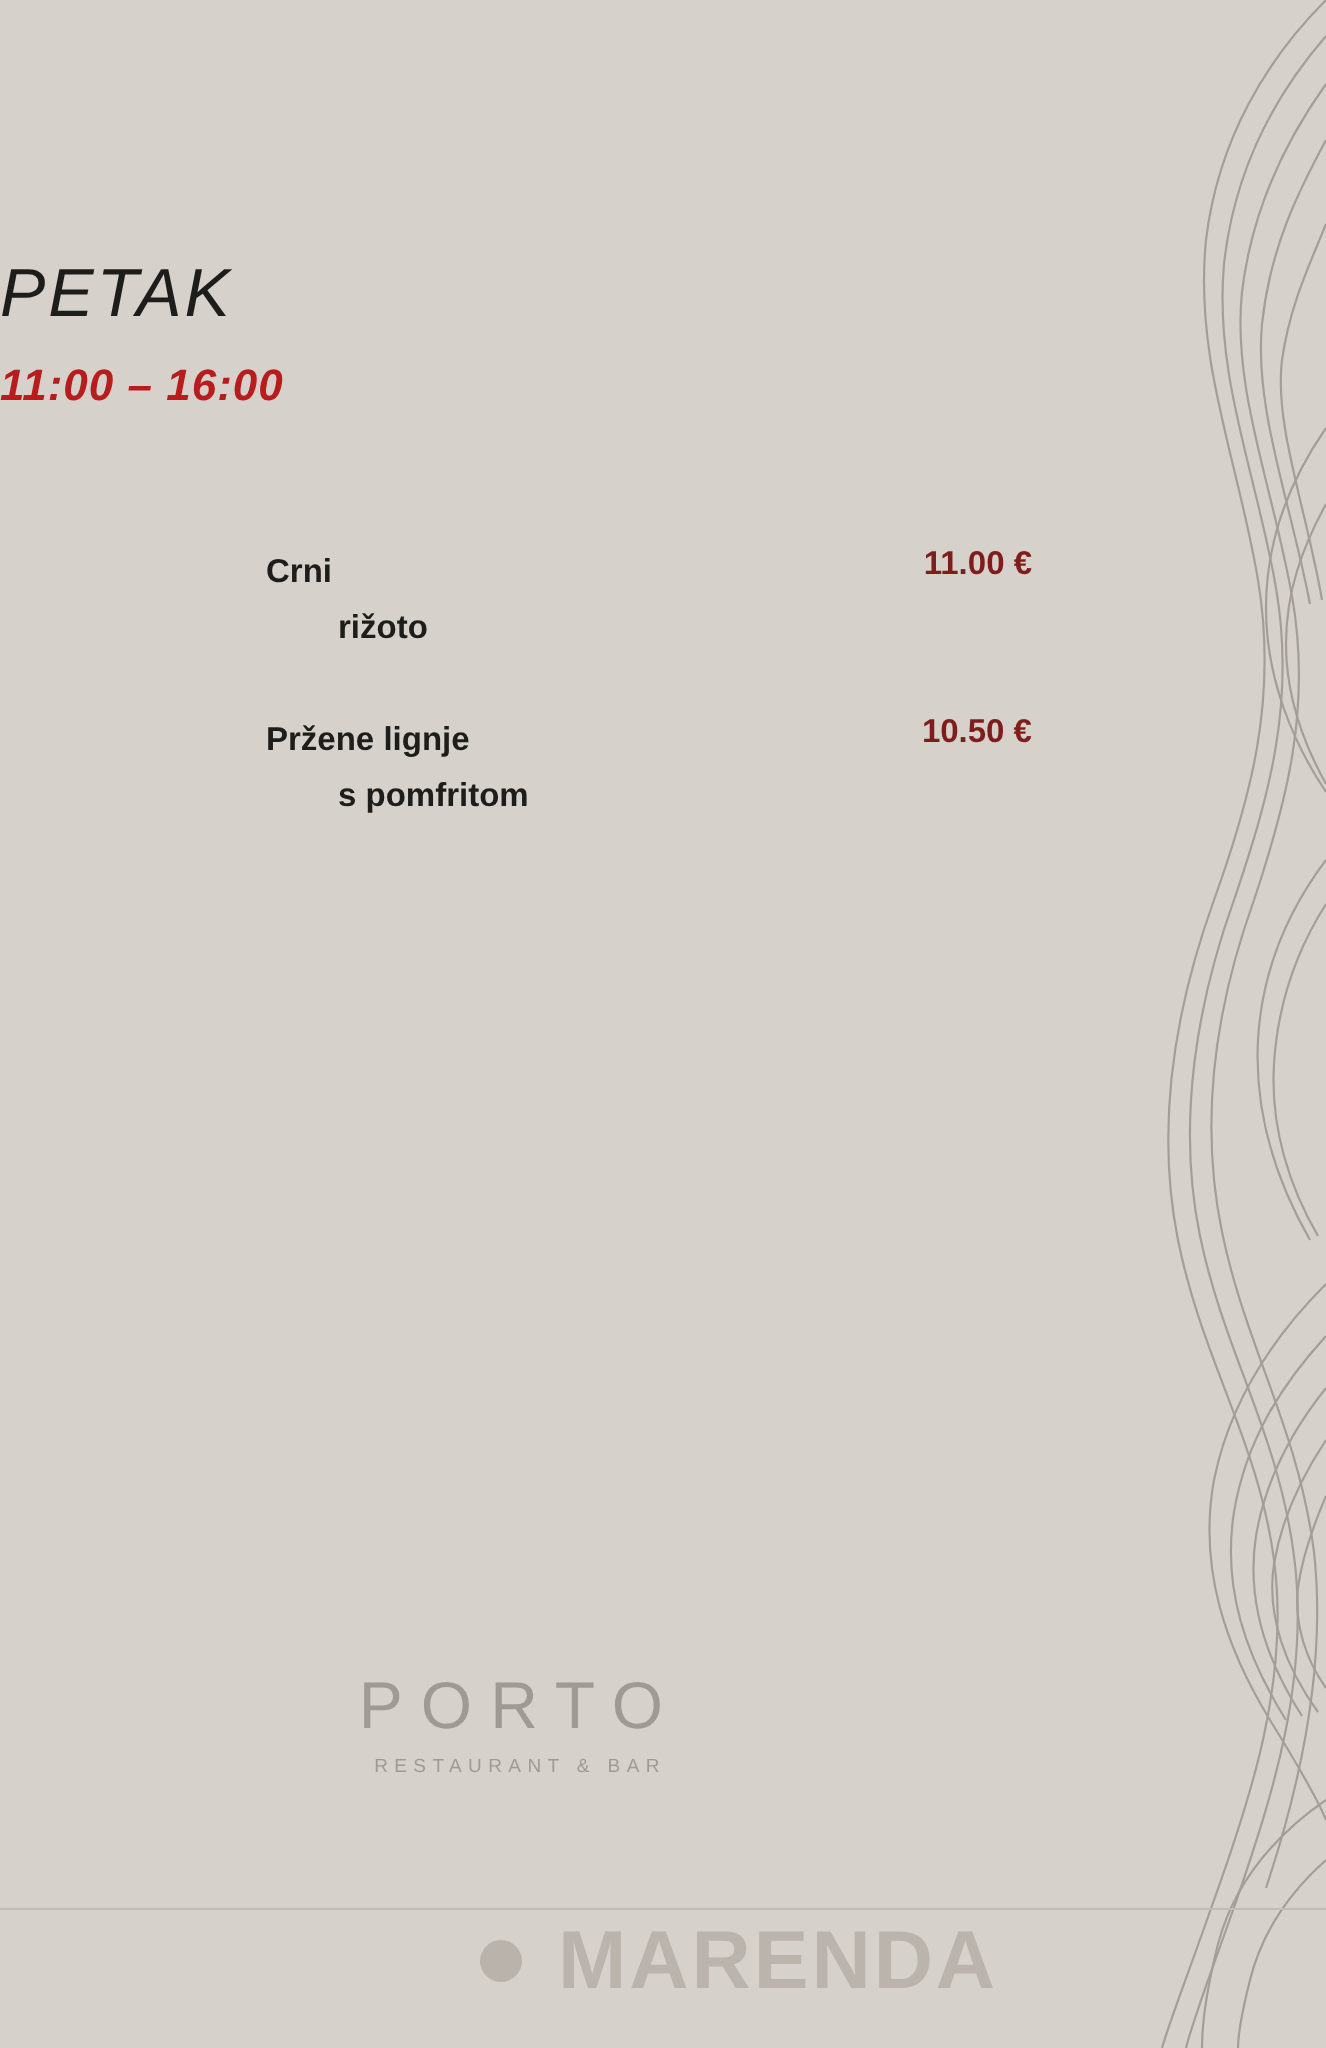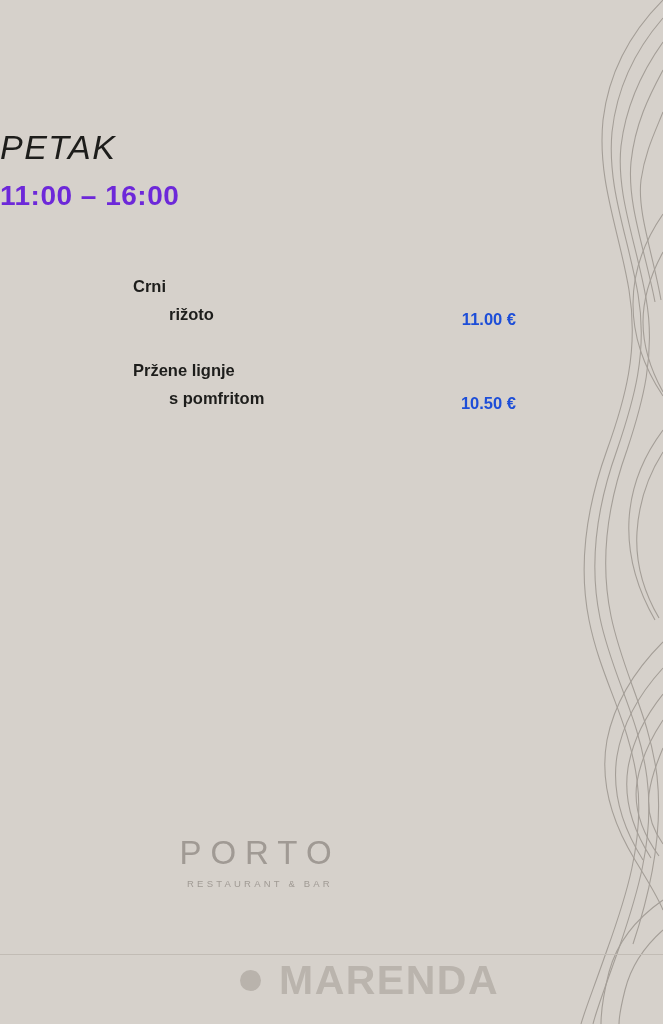--- a/index.html
+++ b/index.html
@@ -43,55 +43,56 @@
   .day-title {
     font-size: 34px;
     font-style: italic;
     font-weight: 400;
     letter-spacing: 1.5px;
     color: #1d1d1b;
     line-height: 1;
     margin: 0;
   }
   .day-hours {
-    font-size: 28px;
+    font-size: 22px;
+    font-style: italic;
     font-weight: bold;
     letter-spacing: 0.5px;
-    color: #6d28d9;
+    color: #b91c1c;
     margin-top: 16px;
   }
 
   
   .menu {
     position: absolute;
     top: 272px;
     left: 133px;
     width: 383px;
   }
   .menu-item {
     display: flex;
     justify-content: space-between;
-    align-items: flex-end;
+    align-items: flex-start;
     margin-bottom: 27px;
   }
   .item-name {
     font-size: 16.5px;
     font-weight: bold;
     line-height: 1.72;
     color: #1d1d1b;
     max-width: 260px;
   }
   .item-name .line2 {
     display: block;
     margin-left: 36px;
   }
   .item-price {
     font-size: 16.5px;
     font-weight: bold;
-    color: #1d4ed8;
+    color: #7f1d1d;
     white-space: nowrap;
     padding-top: 1px;
   }
 
   
   .brand {
     position: absolute;
     top: 836px;
     left: 0;
     width: 520px;

